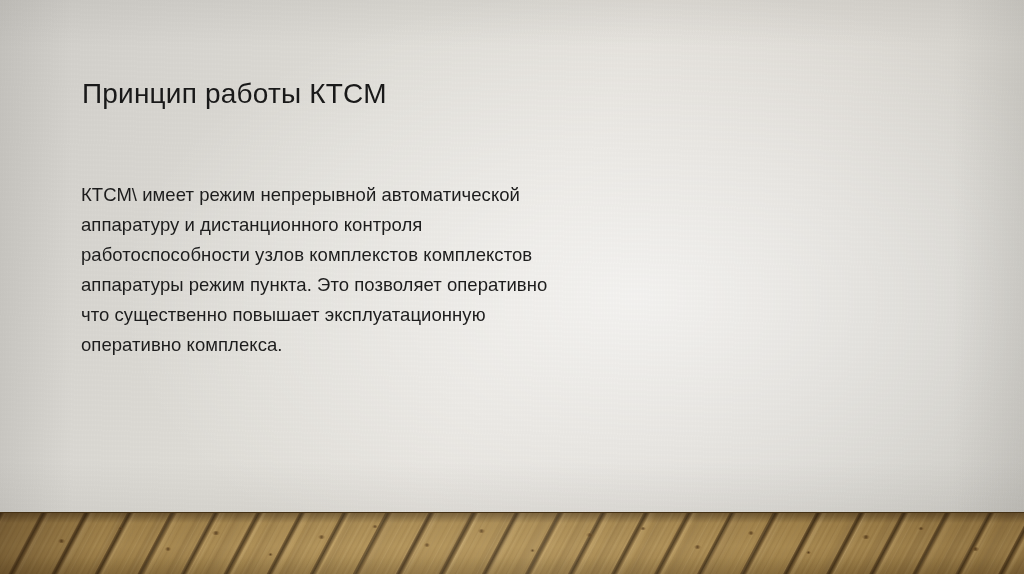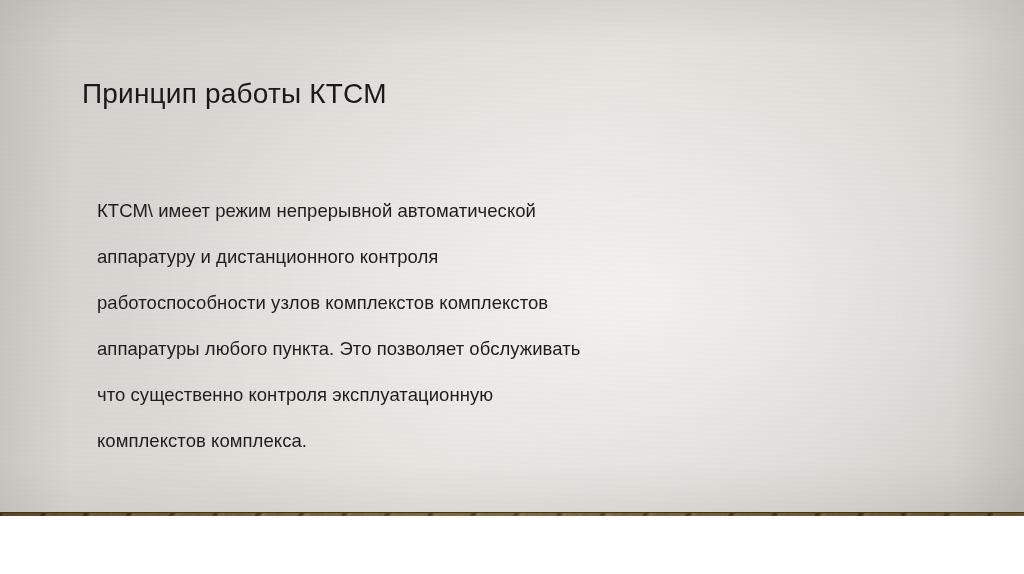--- a/index.html
+++ b/index.html
@@ -3,21 +3,21 @@
 <meta charset="utf-8">
 <style>
   html, body {
     margin: 0;
     padding: 0;
     background: #ffffff;
   }
   #slide {
     position: relative;
     width: 1024px;
-    height: 516px;
+    height: 574px;
     overflow: hidden;
     font-family: "Liberation Sans", "DejaVu Sans", sans-serif;
     background: #d9d7d2;
   }
 
   
   .wall {
     position: absolute;
     left: 0; top: 0;
     width: 1024px;
@@ -173,40 +173,40 @@
     position: absolute;
     left: 81px;
     top: 180px;
     width: 560px;
     font-size: 18.5px;
     line-height: 30px;
     font-weight: 400;
     color: #1d1d1d;
     letter-spacing: 0.05px;
   }
-  .body-block p { margin: 16px; }
+  .body-block p { margin: 0; }
 </style>
 </head>
 <body>
 
 <div id="slide">
 
   <div class="wall"></div>
   <div class="wall-grain"></div>
   <div class="wall-vignette"></div>
 
   <div class="slide-title">Принцип работы КТСМ</div>
 
   <div class="body-block">
     <p>КТСМ\ имеет режим непрерывной автоматической</p>
     <p>аппаратуру и дистанционного контроля</p>
     <p>работоспособности узлов комплекстов комплекстов</p>
-    <p>аппаратуры любого пункта. Это позволяет обслуживать</p>
-    <p>что существенно контроля эксплуатационную</p>
-    <p>комплекстов комплекса.</p>
+    <p>аппаратуры режим пункта. Это позволяет оперативно</p>
+    <p>что существенно повышает эксплуатационную</p>
+    <p>оперативно комплекса.</p>
   </div>
 
   <div class="floor-edge"></div>
   <div class="floor">
     <div class="floor-planks"></div>
     <div class="floor-tone"></div>
     <div class="floor-grain"></div>
 
     <div class="knot" style="left:58px;  top:26px; width:7px;  height:4px;"></div>
     <div class="knot" style="left:118px; top:14px; width:5px;  height:3px;"></div>

